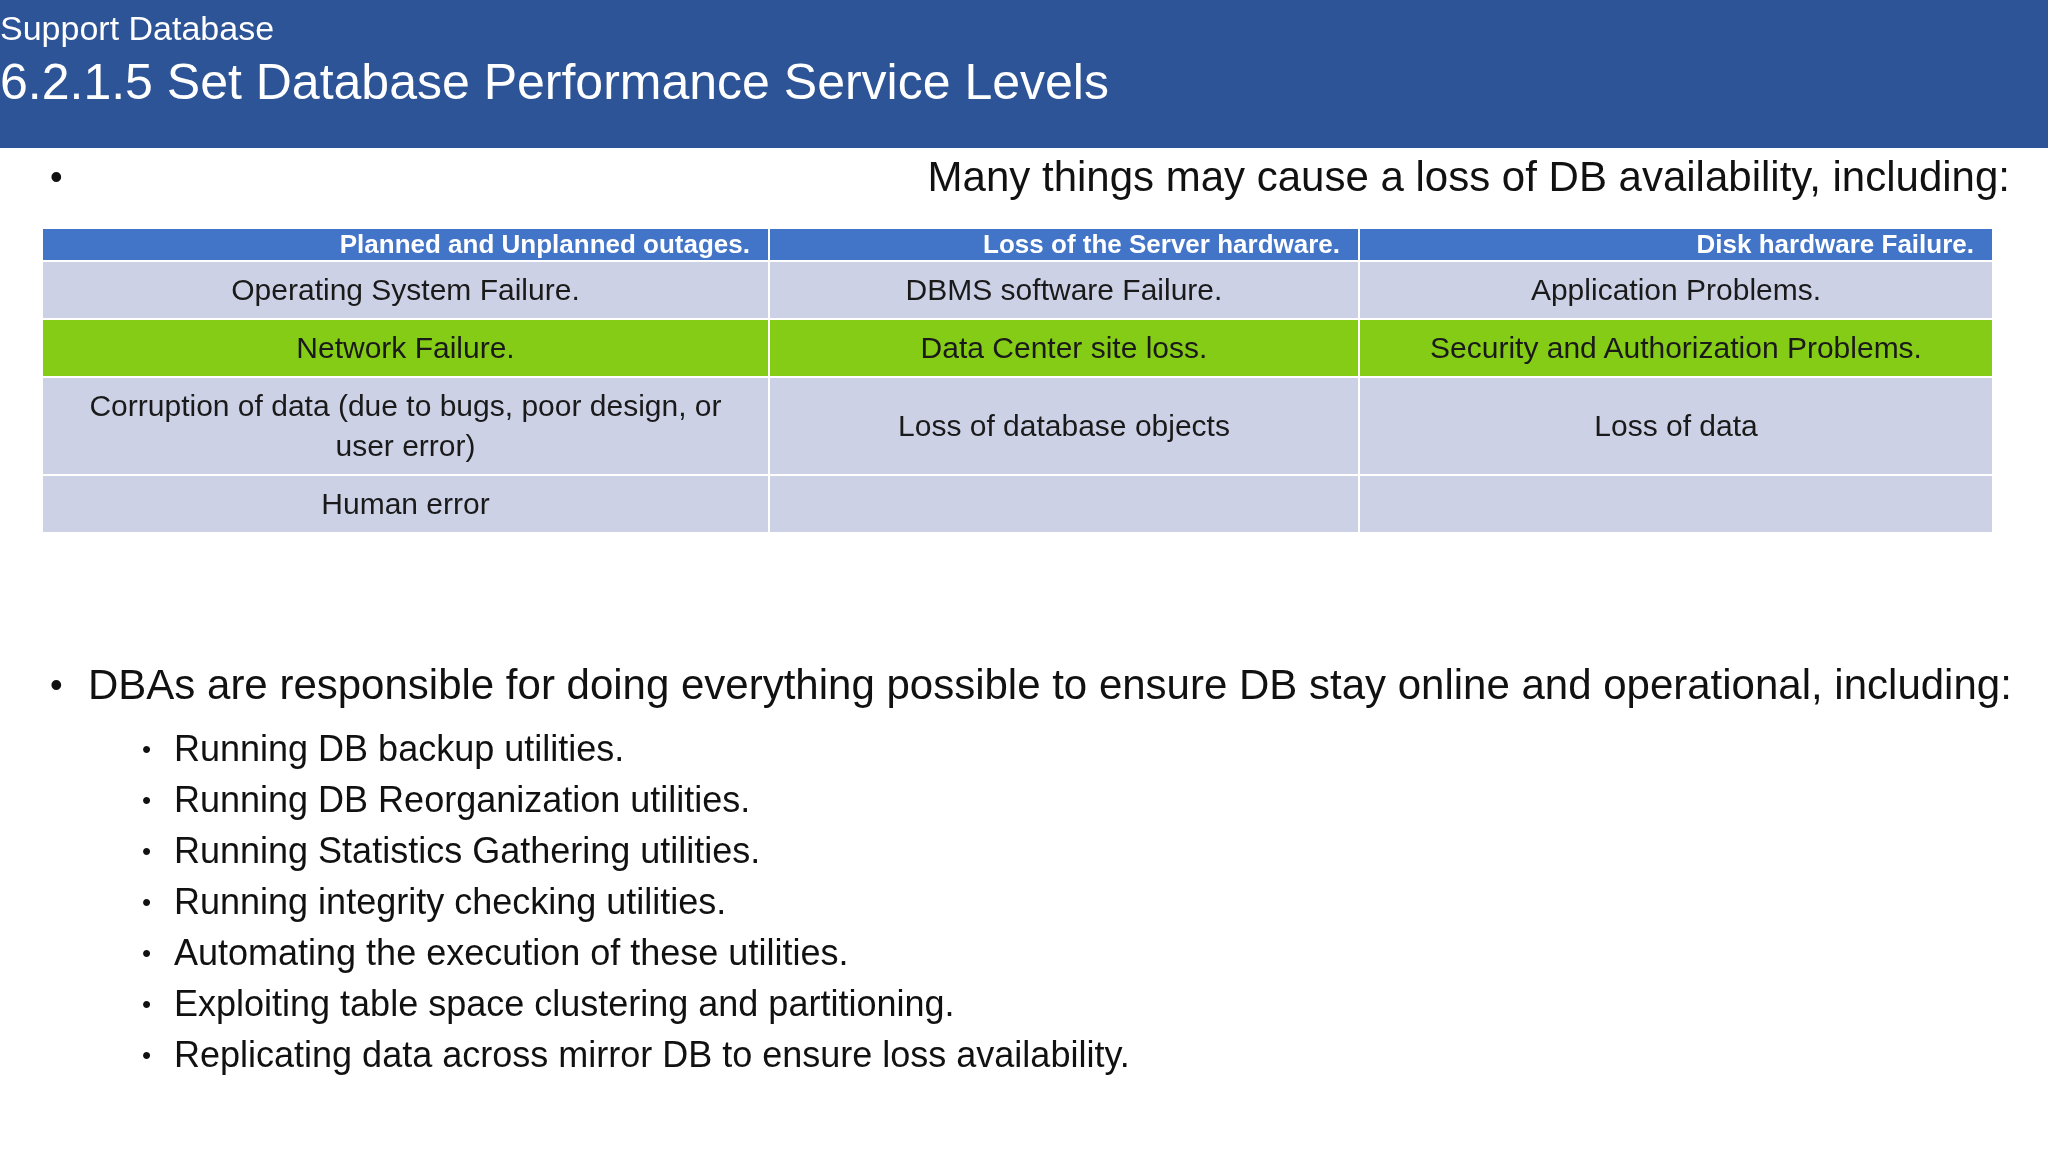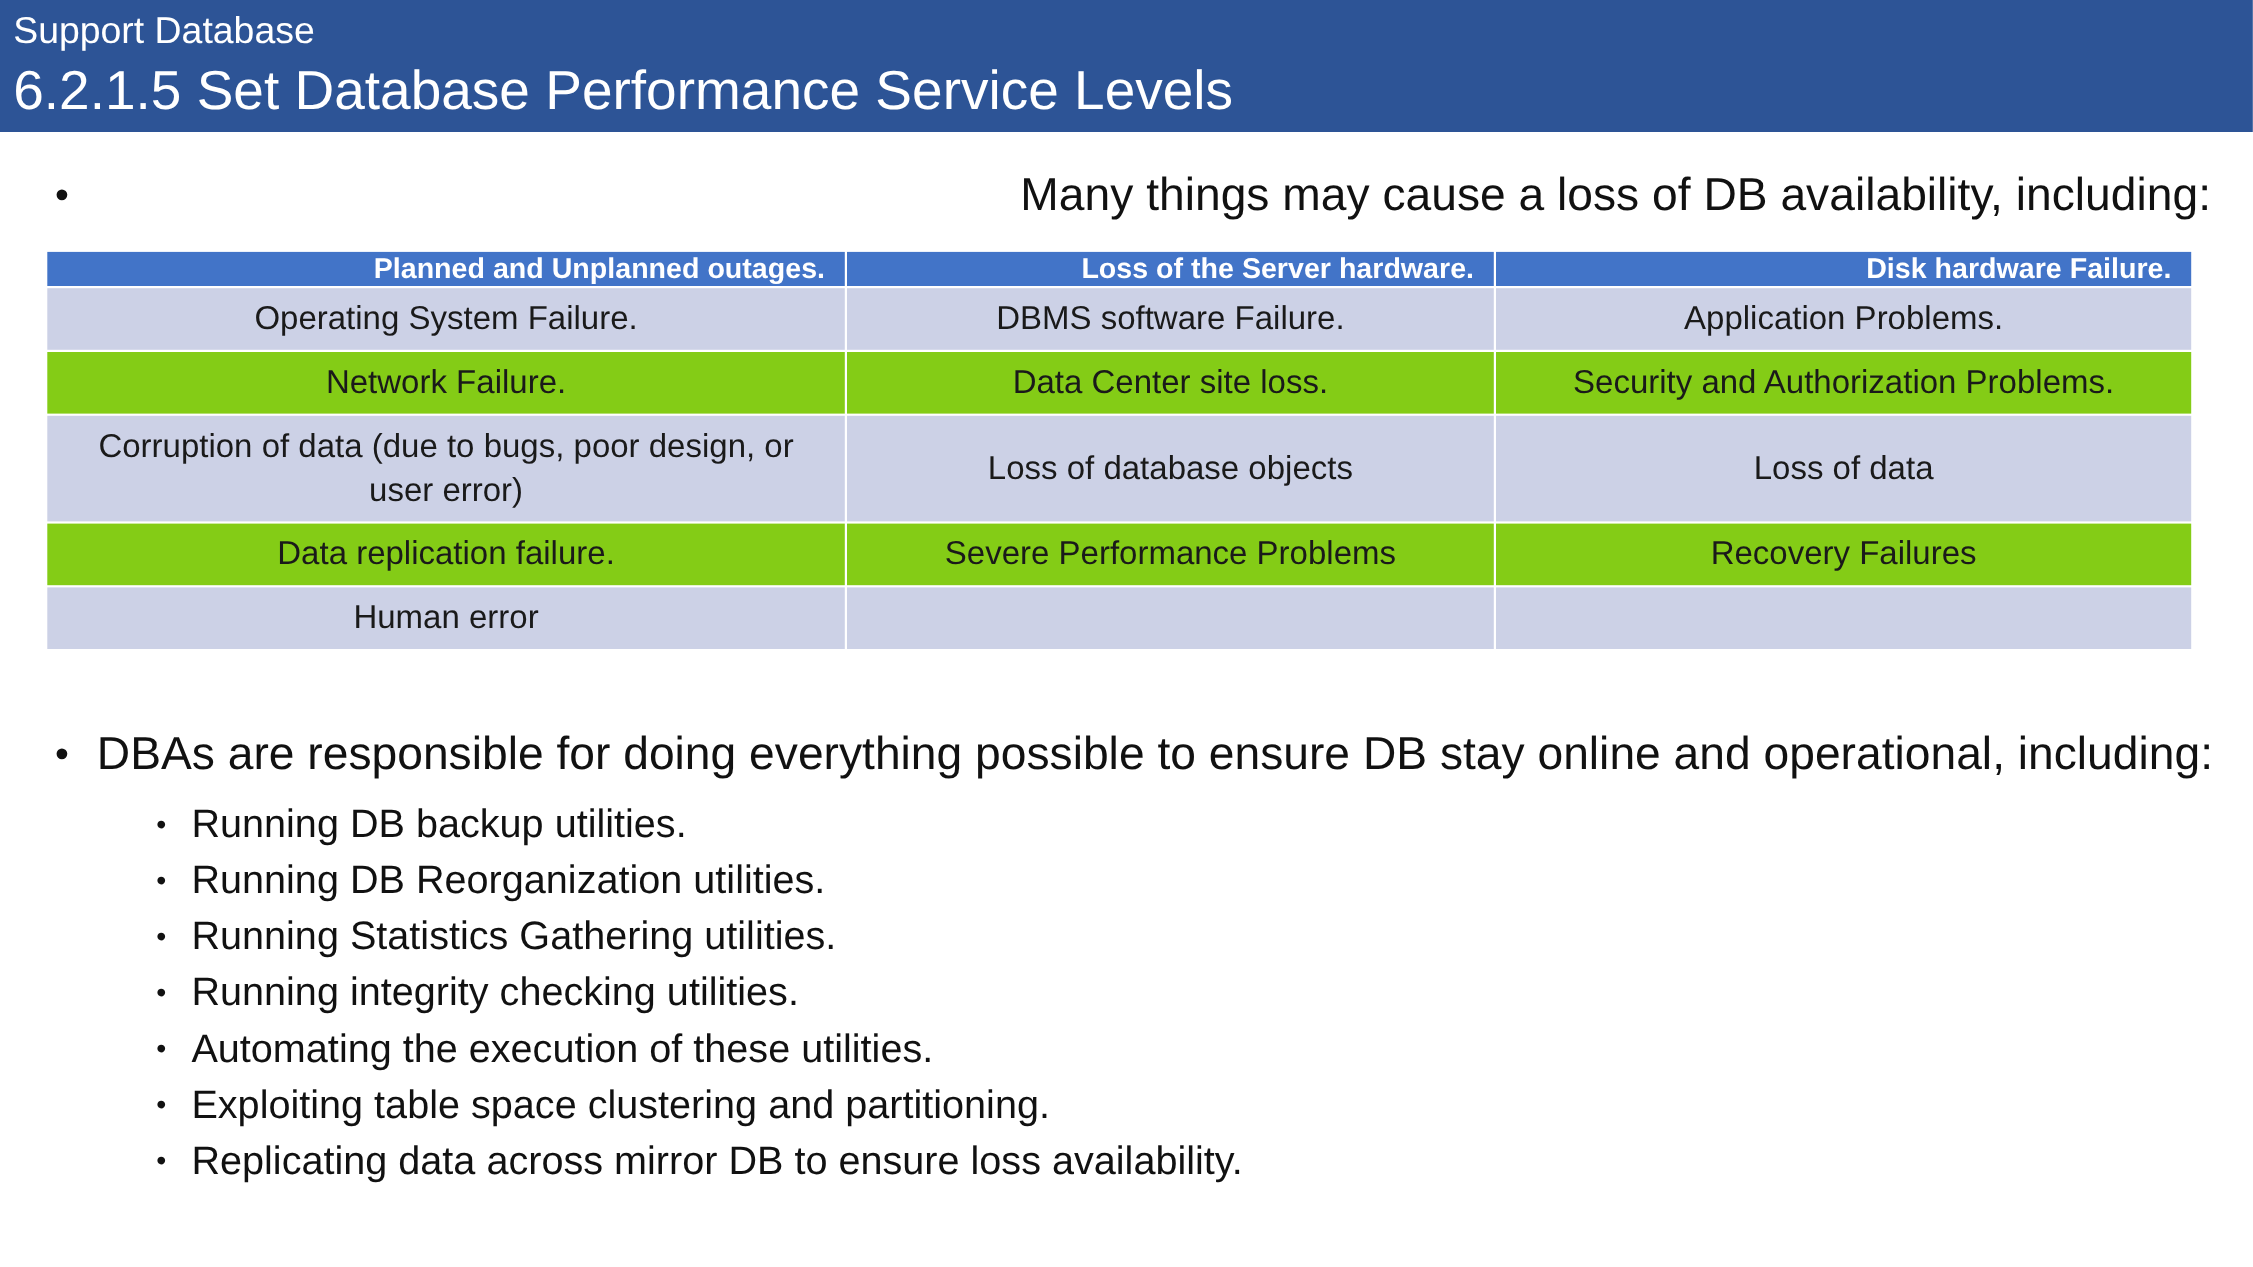--- a/index.html
+++ b/index.html
@@ -19,24 +19,24 @@
     height: 1152px;
     background: #ffffff;
   }
 
   
   .title-bar {
     position: absolute;
     left: 0;
     top: 0;
     width: 2048px;
-    height: 120px;
+    height: 148px;
     background: #2d5496;
     box-sizing: border-box;
-    padding: 6px 0 0 12px;
+    padding: 6px 0 0 0;
   }
   .kicker {
     font-size: 34px;
     line-height: 44px;
     color: #ffffff;
     font-weight: 400;
     letter-spacing: 0px;
     white-space: nowrap;
   }
   .deck-title {
@@ -190,25 +190,20 @@
       <tr class="band-light">
         <td>Network Failure.</td>
         <td>Data Center site loss.</td>
         <td>Security and Authorization Problems.</td>
       </tr>
       <tr class="band-dark">
         <td>Corruption of data (due to bugs, poor design, or user error)</td>
         <td>Loss of database objects</td>
         <td>Loss of data</td>
       </tr>
-      <tr class="band-light">
-        <td>Data replication failure.</td>
-        <td>Severe Performance Problems</td>
-        <td>Recovery Failures</td>
-      </tr>
       <tr class="band-dark">
         <td>Human error</td>
         <td></td>
         <td></td>
       </tr>
     </tbody>
   </table>
 
   <div class="lower">
     <div class="l1">

